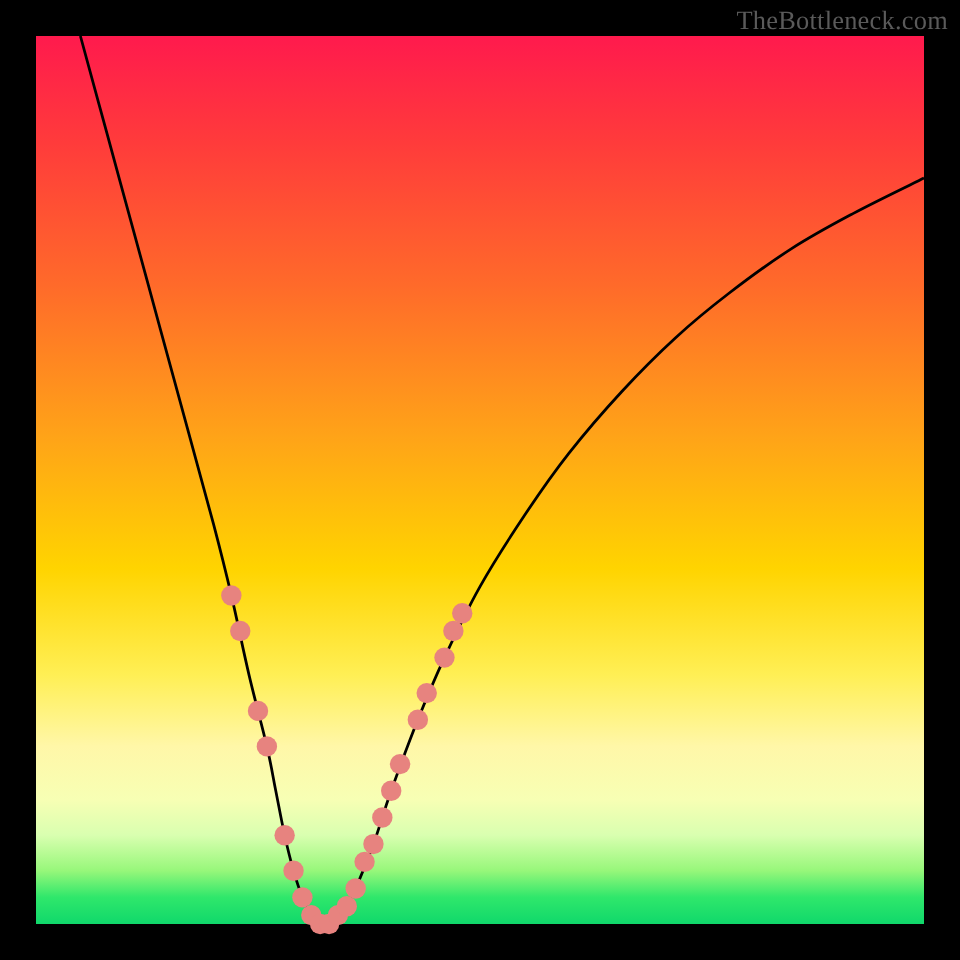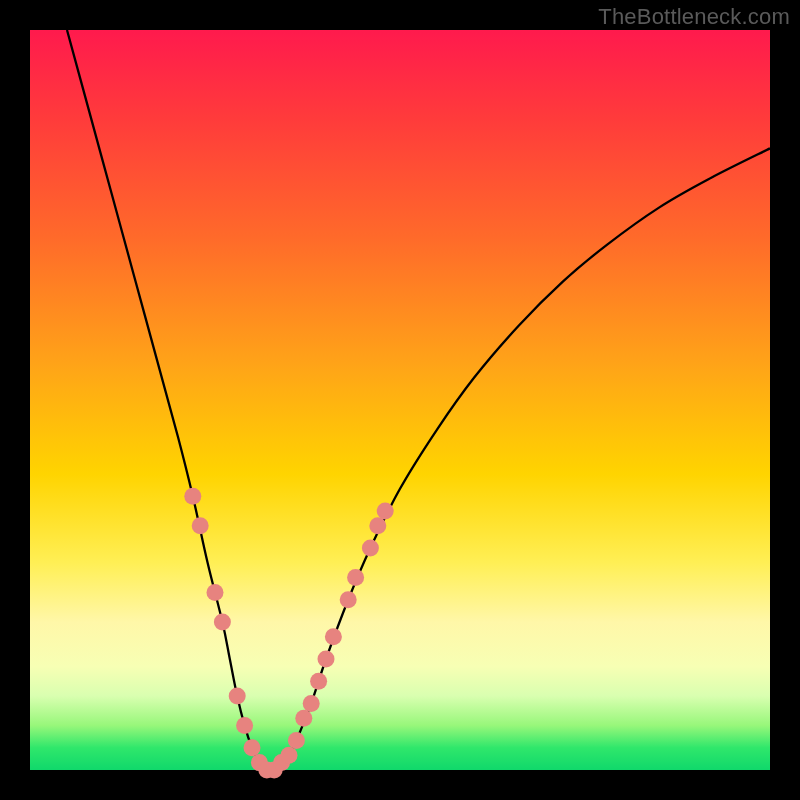--- a/index.html
+++ b/index.html
@@ -36,21 +36,21 @@
       #d9ffb0 90%,
       #97f77a 94%,
       #2fe76b 97%,
       #10d86b 100%
     );
   }
   .watermark {
     position: absolute;
     top: 4px;
     right: 10px;
-    font-family: Liberation Sans, sans-serif;
+    font-family: Liberation Serif, serif;
     font-size: 22px;
     color: #5a5a5a;
     letter-spacing: 0.2px;
     user-select: none;
   }
   svg.curve {
     position: absolute;
     left: 0;
     top: 0;
     width: 740px;

